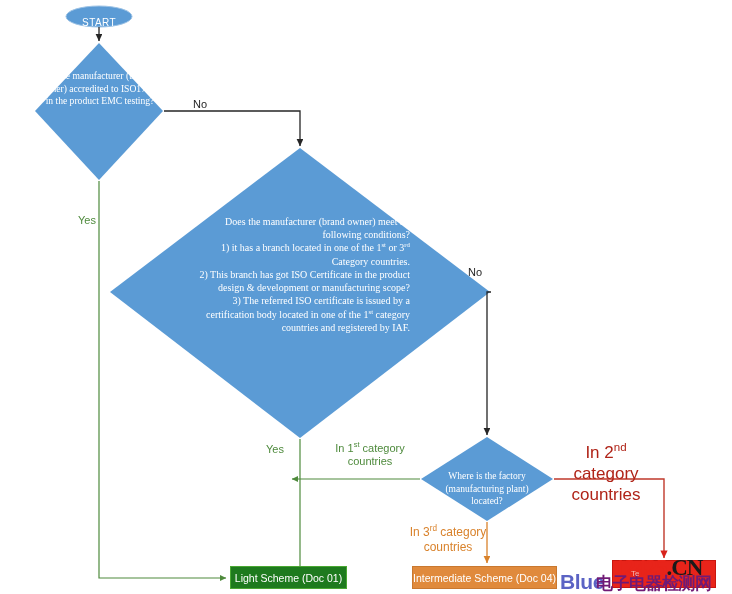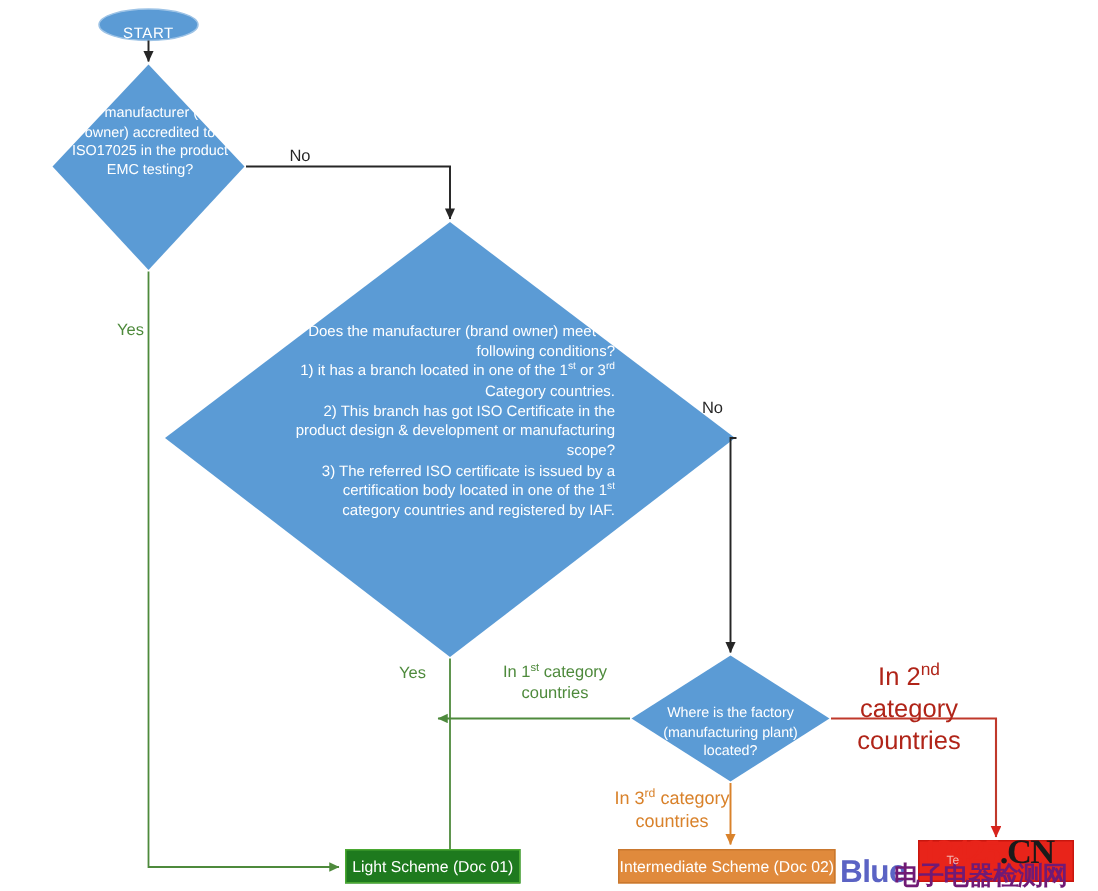--- a/index.html
+++ b/index.html
@@ -24,20 +24,21 @@
     width: 732px;
     height: 594px;
   }
   .node-text {
     position: absolute;
     color: #ffffff;
     text-align: center;
     line-height: 1.32;
     pointer-events: none;
     white-space: pre-line;
+    font-family: Liberation Serif, serif;
   }
   .edge-label {
     position: absolute;
     text-align: center;
     line-height: 1.25;
     white-space: pre-line;
   }
   .lbl-dark { color: #262626; font-size: 11px; }
   .lbl-green { color: #4e8a3c; font-size: 11px; }
   .lbl-red { color: #b02418; font-size: 17px; }
@@ -183,21 +184,21 @@
 
   <div class="node-text" id="d2-text">Does the manufacturer (brand owner) meet all following  conditions?
 1) it has a branch located in one of the 1<sup style="font-size:0.68em">st</sup> or 3<sup style="font-size:0.68em">rd</sup> Category countries.
 2) This branch has got ISO Certificate in the product design &amp; development  or manufacturing scope?
 3) The referred ISO certificate is issued by a certification body  located in one of the 1<sup style="font-size:0.68em">st</sup> category countries and registered by IAF.</div>
 
   <div class="node-text" id="d3-text">Where is the factory (manufacturing plant) located?</div>
 
   <div class="term-box" id="box-light">Light Scheme (Doc 01)</div>
 
-  <div class="term-box" id="box-intermediate">Intermediate Scheme  (Doc 02)</div>
+  <div class="term-box" id="box-intermediate">Intermediate Scheme  (Doc 04)</div>
 
   <div class="term-box" id="box-full"></div>
 
   <div class="edge-label lbl-dark" id="lbl-no-1">No</div>
 
   <div class="edge-label lbl-green" id="lbl-yes-1">Yes</div>
 
   <div class="edge-label lbl-dark" id="lbl-no-2">No</div>
 
   <div class="edge-label lbl-green" id="lbl-yes-2">Yes</div>

